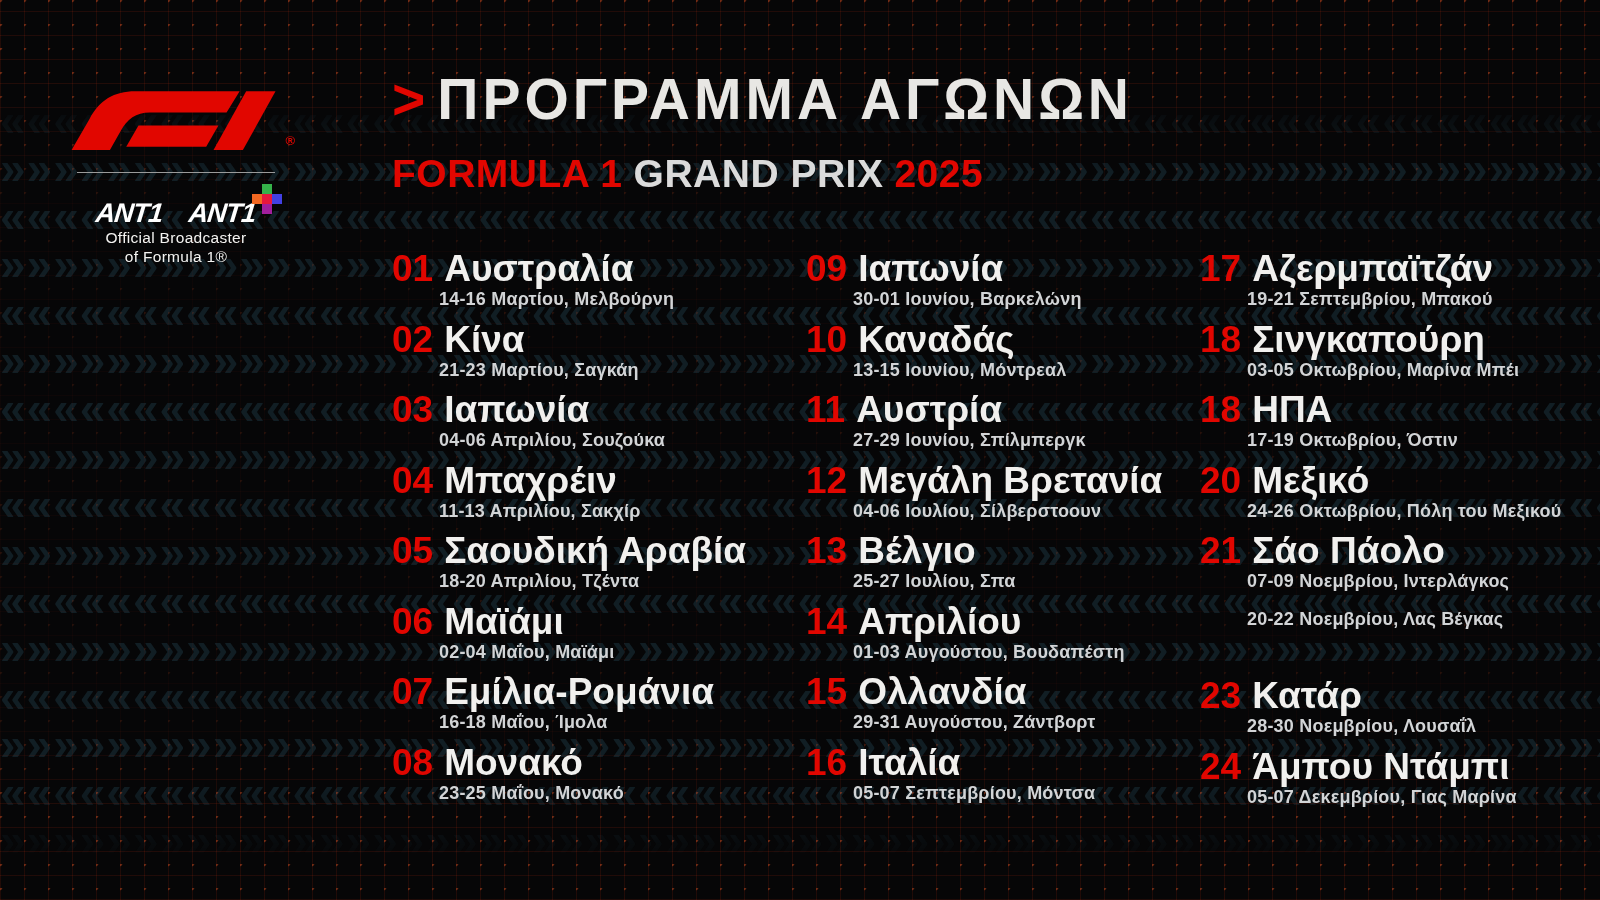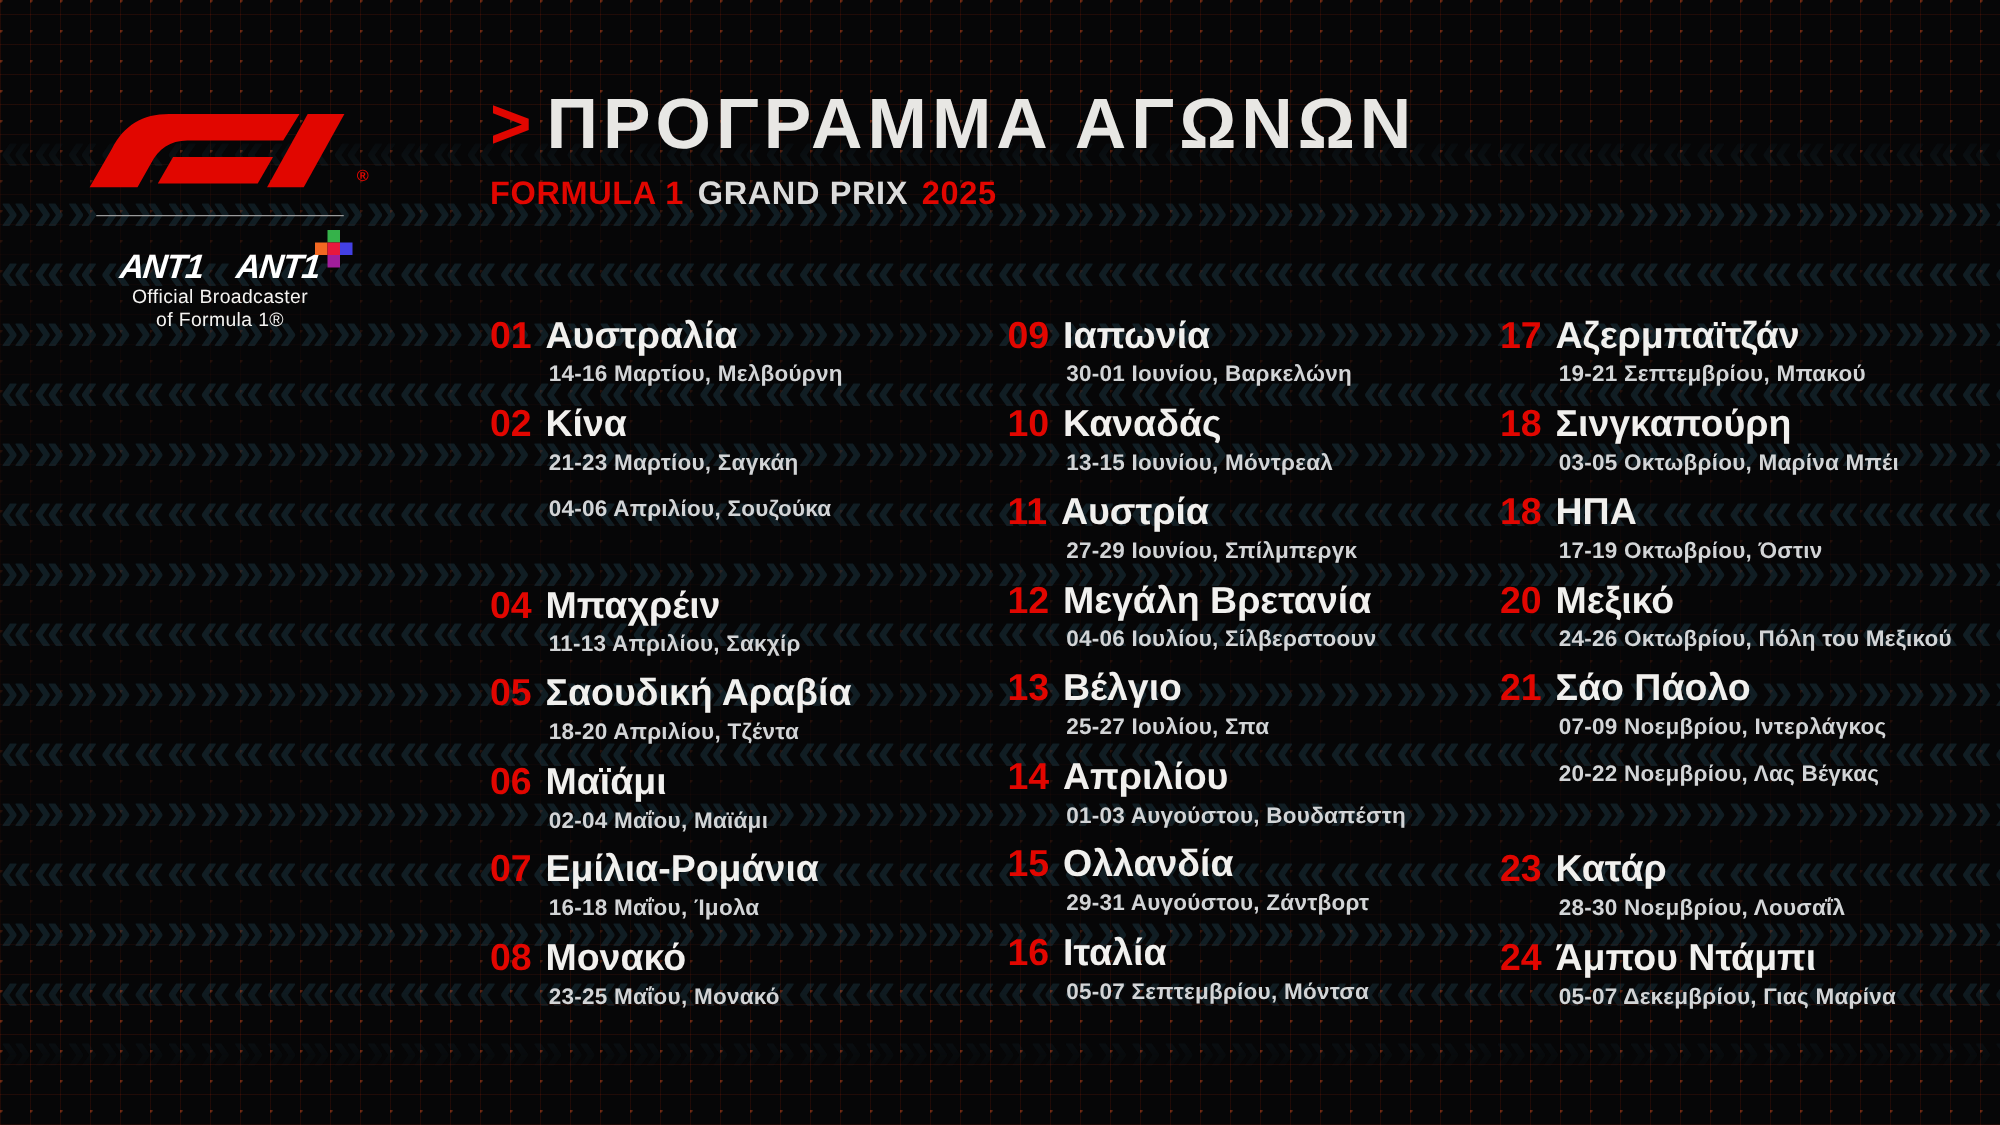--- a/index.html
+++ b/index.html
@@ -52,32 +52,32 @@
   .plus-sq.s-left{left:0;top:10px;}
   .plus-sq.s-center{left:10px;top:10px;}
   .plus-sq.s-right{left:20px;top:10px;}
   .plus-sq.s-bottom{left:10px;top:20px;}
   .broadcaster{margin-top:0;color:#f4f3f1;font-size:15.5px;font-weight:400;line-height:1.22;letter-spacing:.3px;}
 
   
   .header{position:absolute;left:392px;top:68px;white-space:nowrap;}
   .main-title{font-size:57px;font-weight:800;letter-spacing:4px;line-height:62px;color:#e8e7e4;text-align:right;}
   .main-title .arrow{color:#e10600;margin-right:12px;letter-spacing:0;}
-  .subtitle{margin-top:2px;font-size:26px;font-weight:800;letter-spacing:.5px;line-height:44px;}
+  .subtitle{margin-top:22px;font-size:39px;font-weight:800;letter-spacing:.5px;line-height:44px;}
   .subtitle .red{color:#e10600;}
   .subtitle .white{color:#dbdbdb;}
   .subtitle span{margin-right:11px;}
 
   
   .col{position:absolute;top:252px;width:400px;}
   .col-0{left:392px;}
   .col-1{left:806px;}
   .col-2{left:1200px;}
   .race{height:70.5px;}
-  .race-line{font-size:30px;font-weight:800;line-height:33px;white-space:nowrap;}
+  .race-line{font-size:37px;font-weight:800;line-height:33px;white-space:nowrap;}
   .race-num{color:#e10600;margin-right:11px;}
   .race-name{color:#f1f0ee;}
   .race-date{margin-top:4px;font-size:18px;font-weight:700;color:#d2d4d6;letter-spacing:.2px;white-space:nowrap;margin-left:47px;}
 </style>
 </head>
 <body>
 
 <div class="canvas">
 
   <div class="chevrons" id="chevrons">
@@ -143,20 +143,21 @@
   <div class="col col-0" id="col-0">
       <div class="race">
         <div class="race-line"><span class="race-num">01</span><span class="race-name">Αυστραλία</span></div>
         <div class="race-date">14-16 Μαρτίου, Μελβούρνη</div>
       </div>
       <div class="race">
         <div class="race-line"><span class="race-num">02</span><span class="race-name">Κίνα</span></div>
         <div class="race-date">21-23 Μαρτίου, Σαγκάη</div>
       </div>
       <div class="race">
+        <div class="race-line"><span class="race-num">03</span><span class="race-name">Ιαπωνία</span></div>
         <div class="race-date">04-06 Απριλίου, Σουζούκα</div>
       </div>
       <div class="race">
         <div class="race-line"><span class="race-num">04</span><span class="race-name">Μπαχρέιν</span></div>
         <div class="race-date">11-13 Απριλίου, Σακχίρ</div>
       </div>
       <div class="race">
         <div class="race-line"><span class="race-num">05</span><span class="race-name">Σαουδική Αραβία</span></div>
         <div class="race-date">18-20 Απριλίου, Τζέντα</div>
       </div>

